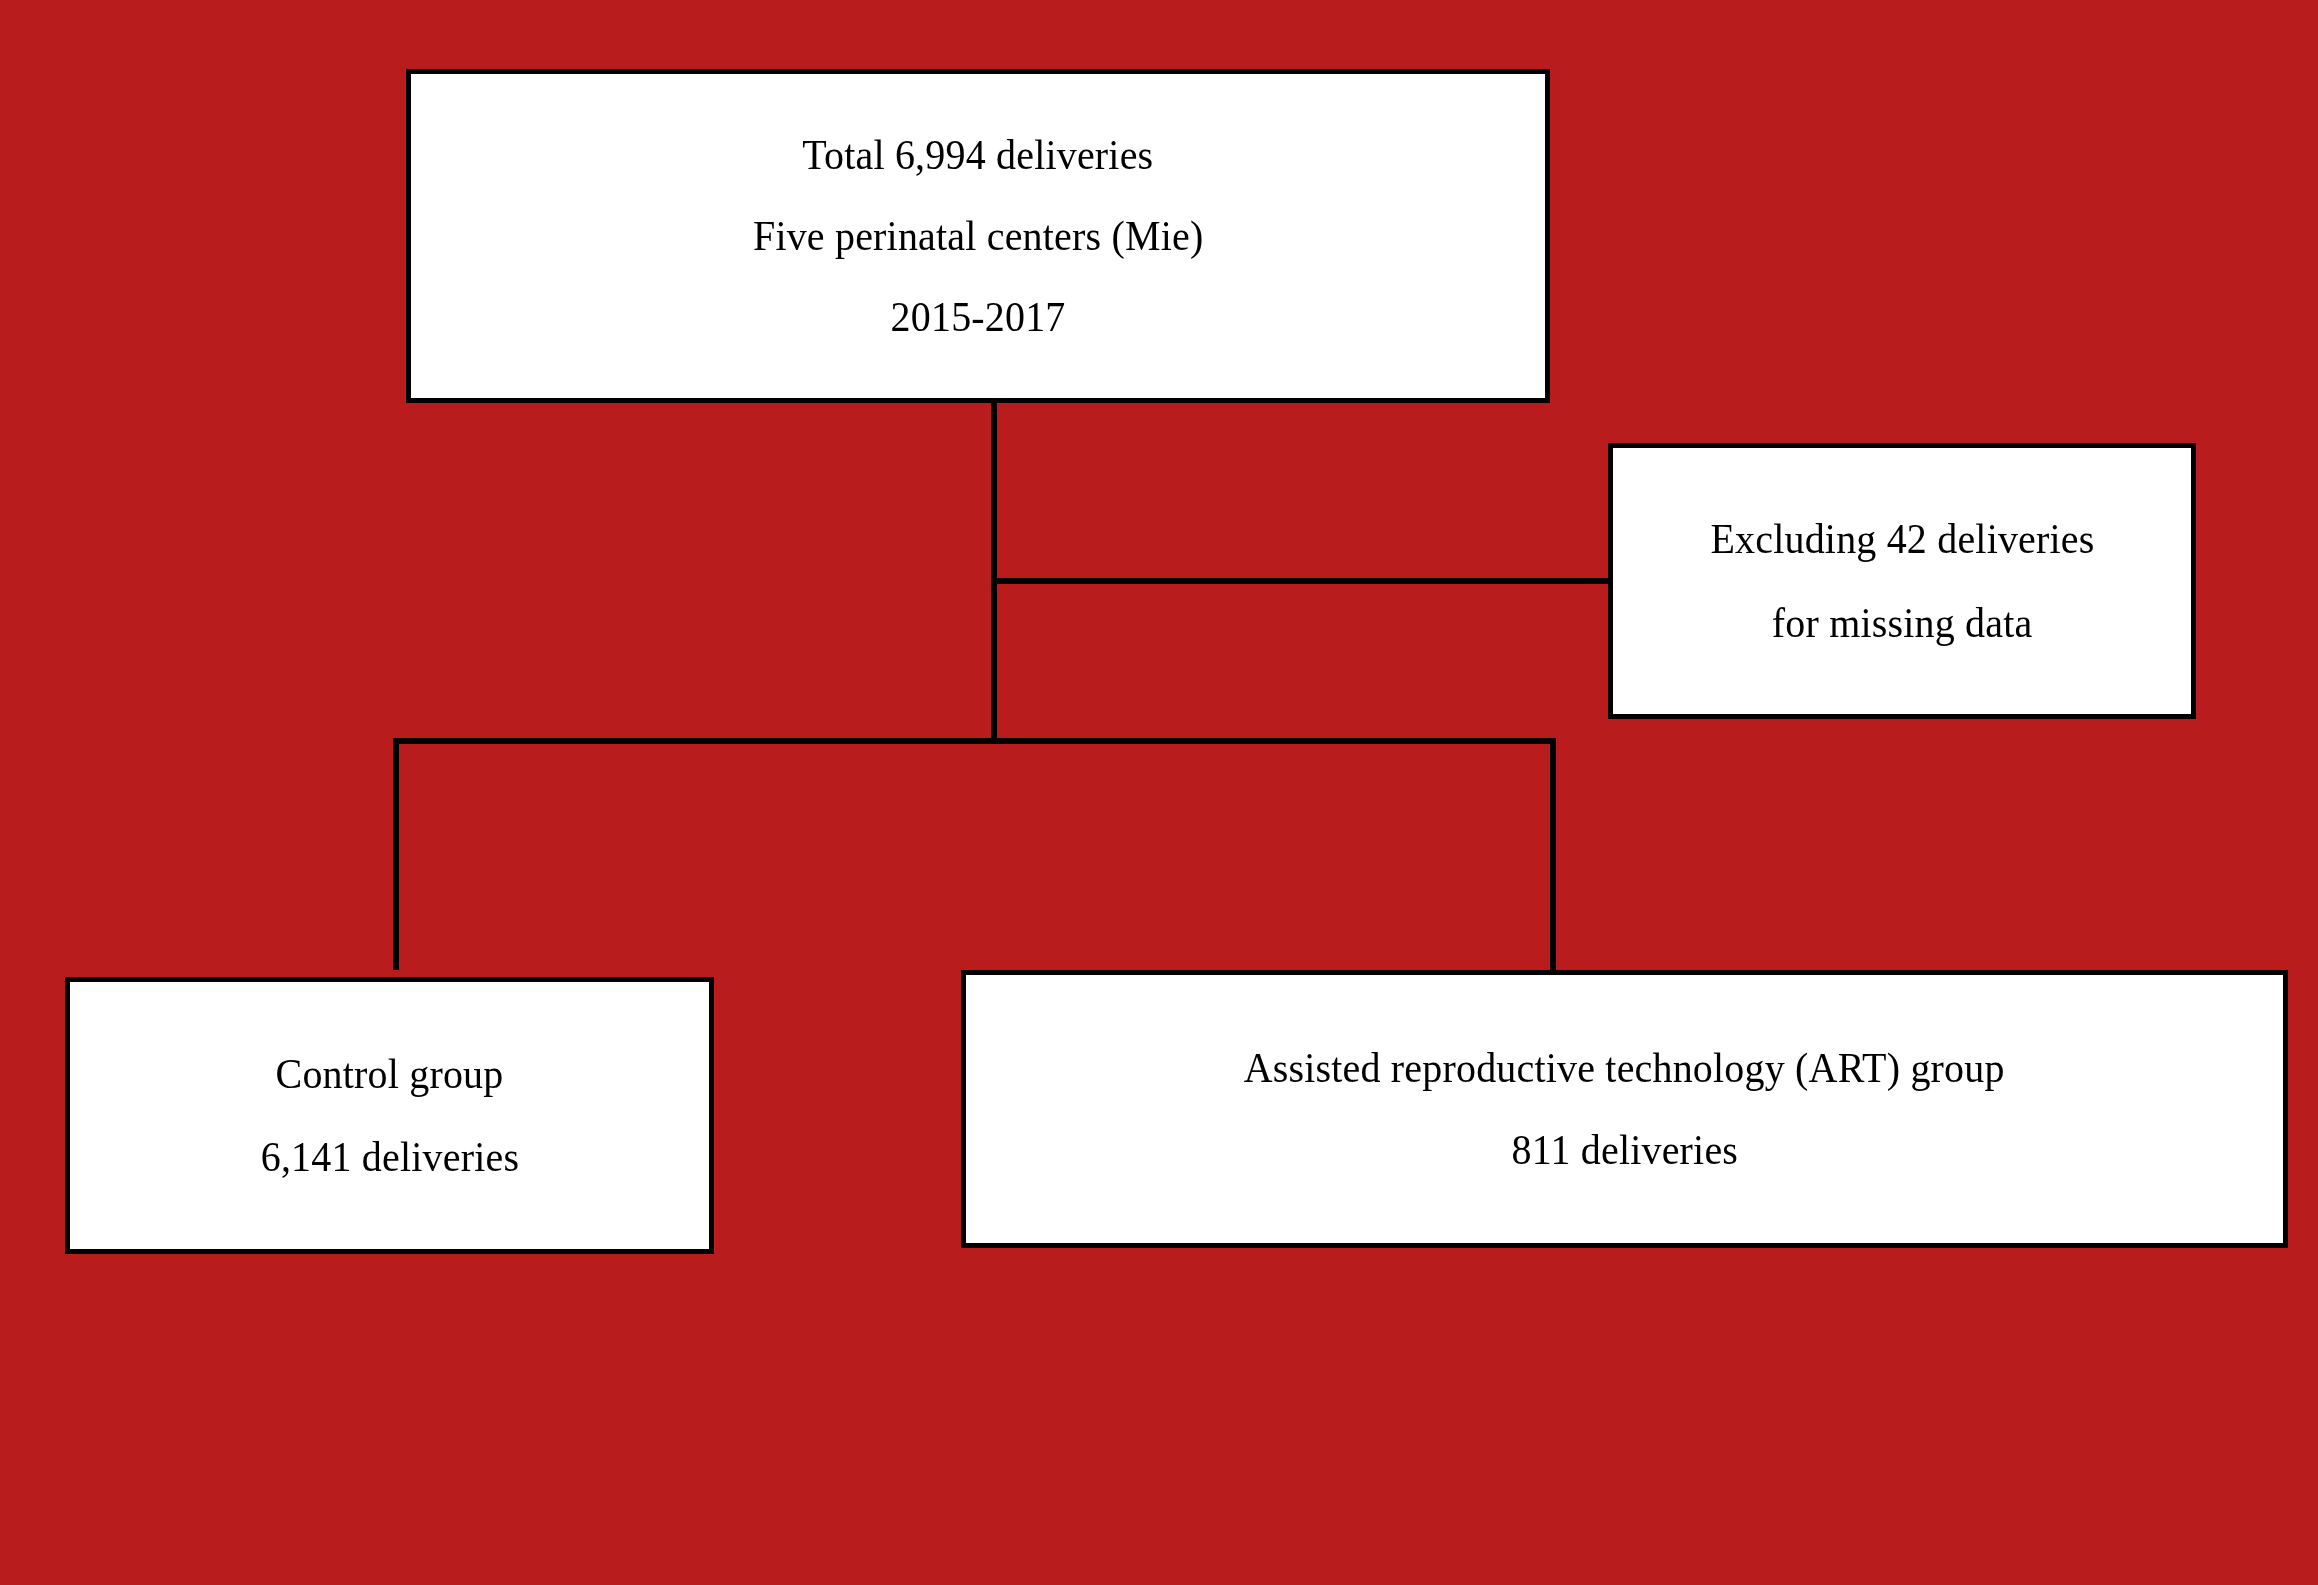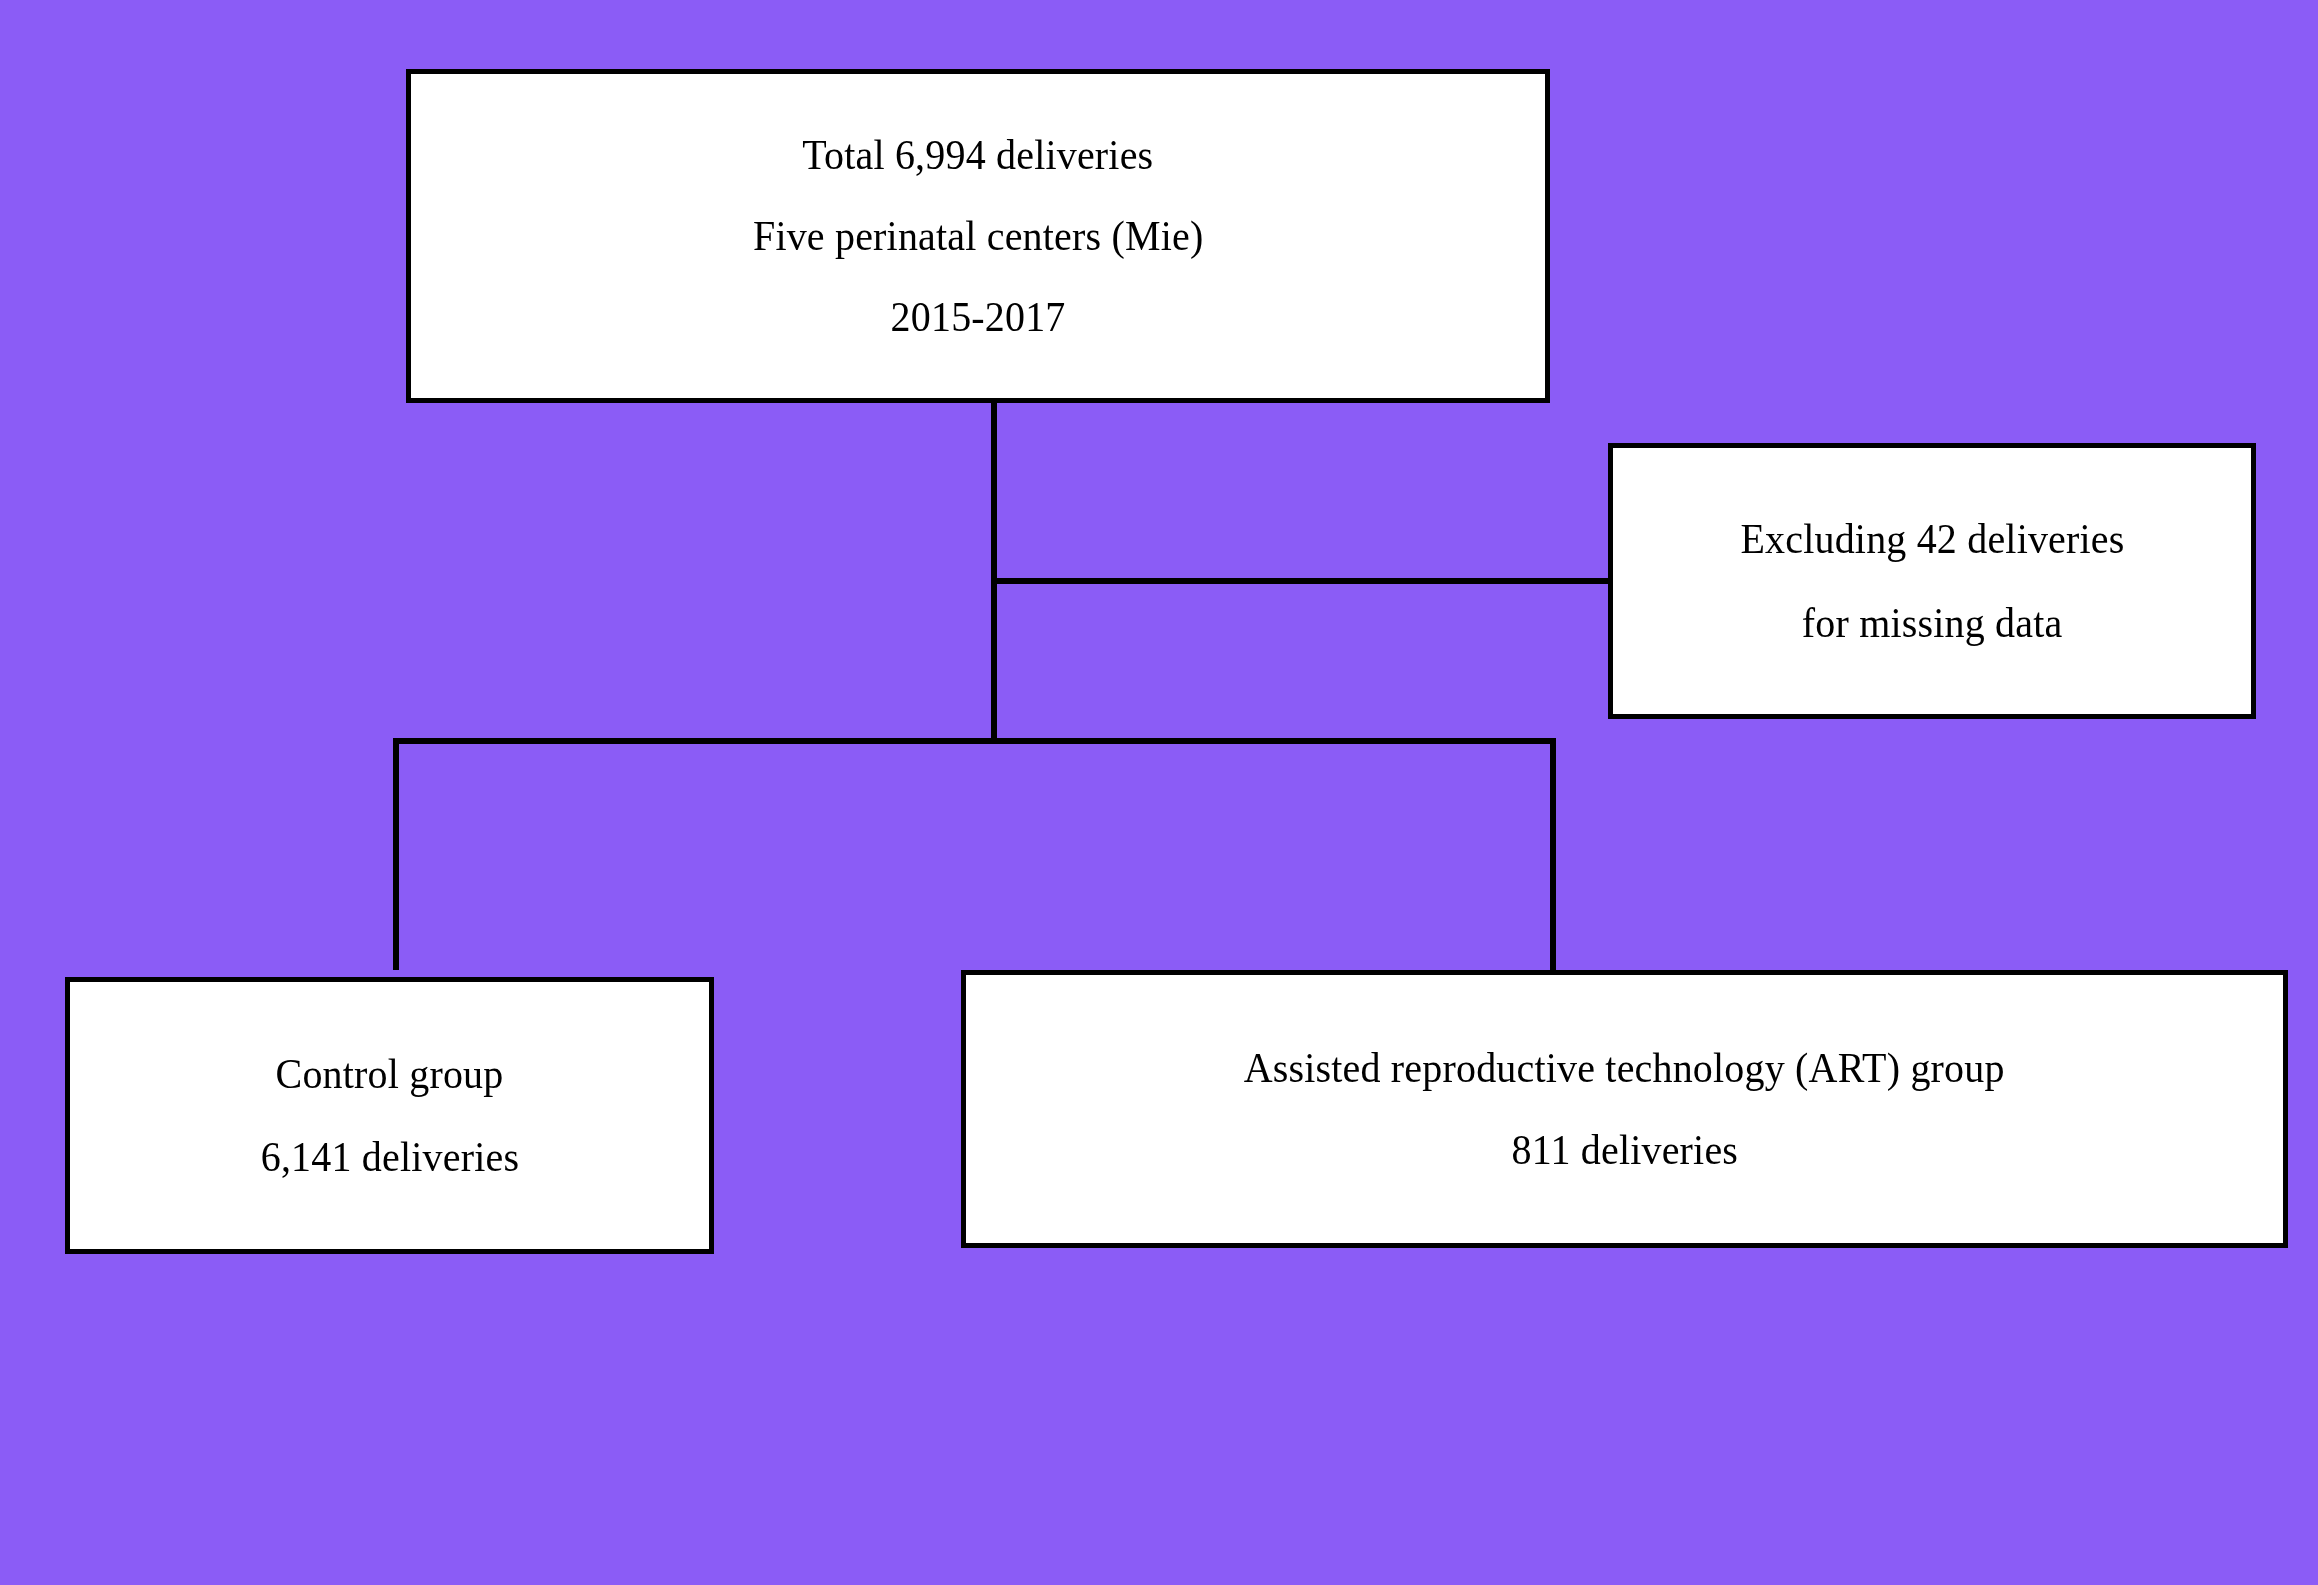--- a/index.html
+++ b/index.html
@@ -8,21 +8,21 @@
     background: #ffffff;
   }
   body {
     font-family: "Liberation Serif", "DejaVu Serif", serif;
     color: #000000;
   }
   #canvas {
     position: relative;
     width: 2319px;
     height: 1585px;
-    background: #8b5cf6;
+    background: #b91c1c;
     overflow: hidden;
   }
 
   
   .node {
     position: absolute;
     box-sizing: border-box;
     border: 5.8px solid #000000;
     background: #ffffff;
     display: flex;
@@ -36,21 +36,21 @@
     display: block;
     white-space: nowrap;
     font-size: 41px;
     line-height: 1.30;
     letter-spacing: 0.2px;
     transform: scaleX(0.93);
     transform-origin: center center;
   }
 
   #node-total      { left: 406px;  top: 69px;   width: 1144px; height: 334px; }
-  #node-excluded   { left: 1608px; top: 443px;  width: 648px;  height: 276px; }
+  #node-excluded   { left: 1608px; top: 443px;  width: 588px;  height: 276px; }
   #node-control    { left: 65px;   top: 965px; width: 649px;  height: 277px; margin-top: 12px; }
   #node-art        { left: 961px; top: 970px; width: 1327px; height: 278px; }
 
   #node-total .line      { font-size: 43px; }
   #node-total .line.l1   { margin-bottom: 25px; }
   #node-total .line.l2   { margin-bottom: 25px; }
   #node-excluded .line   { font-size: 43px; }
   #node-excluded .line.l1{ margin-bottom: 28px; }
   #node-control .line    { font-size: 43px; }
   #node-control .line.l1 { margin-bottom: 26.5px; }

